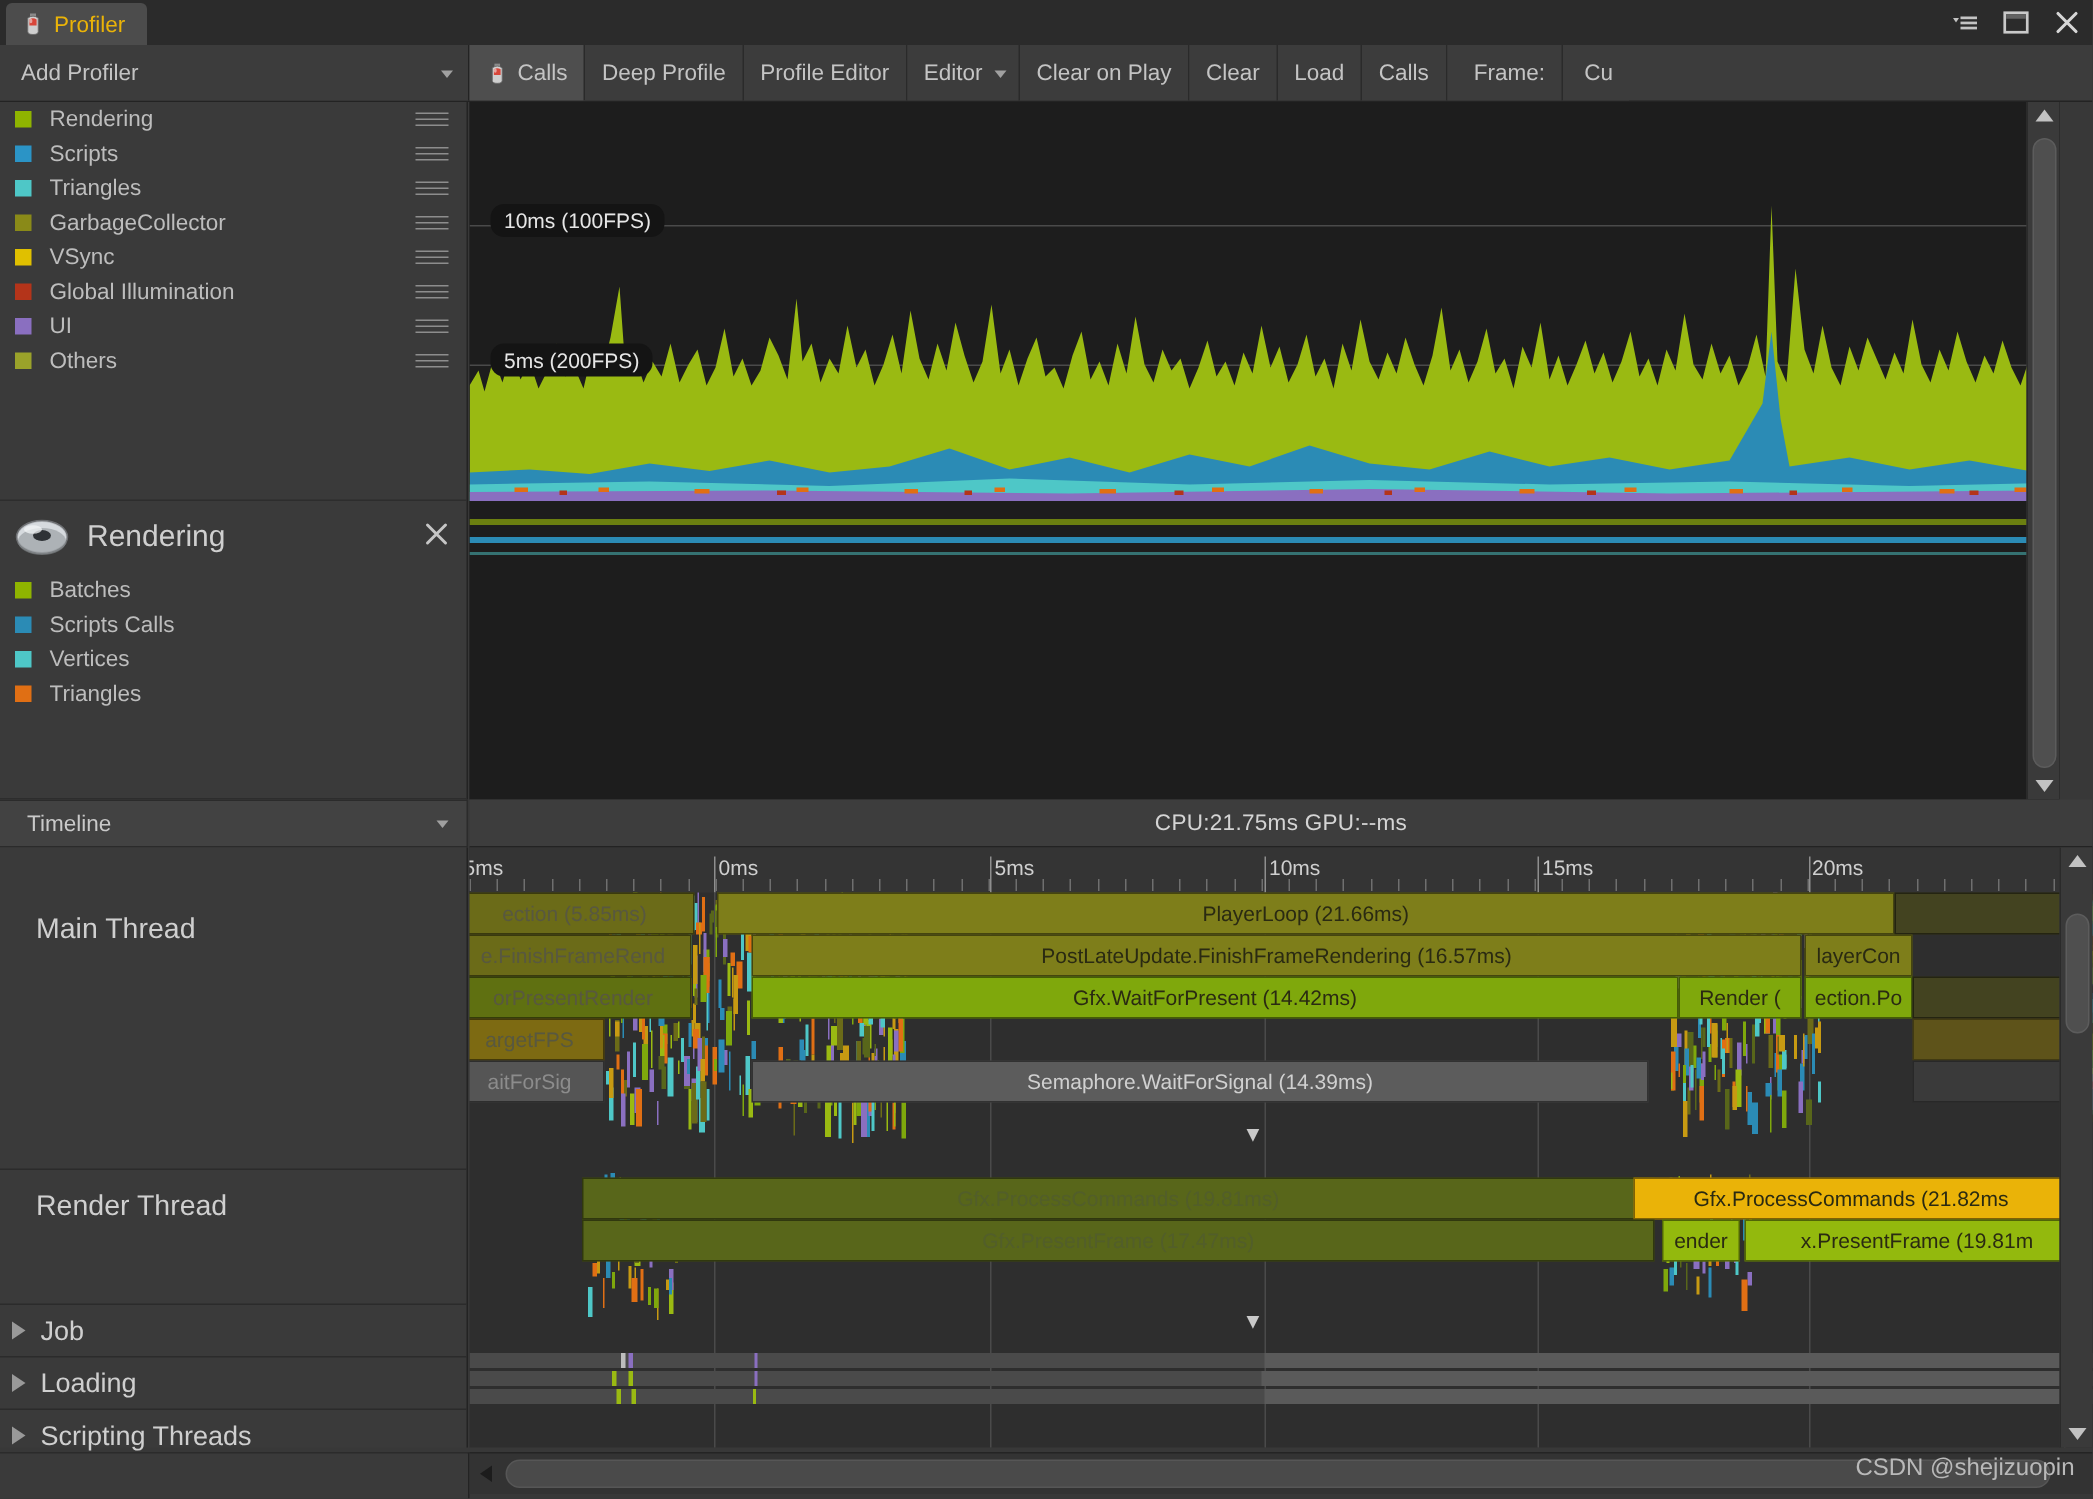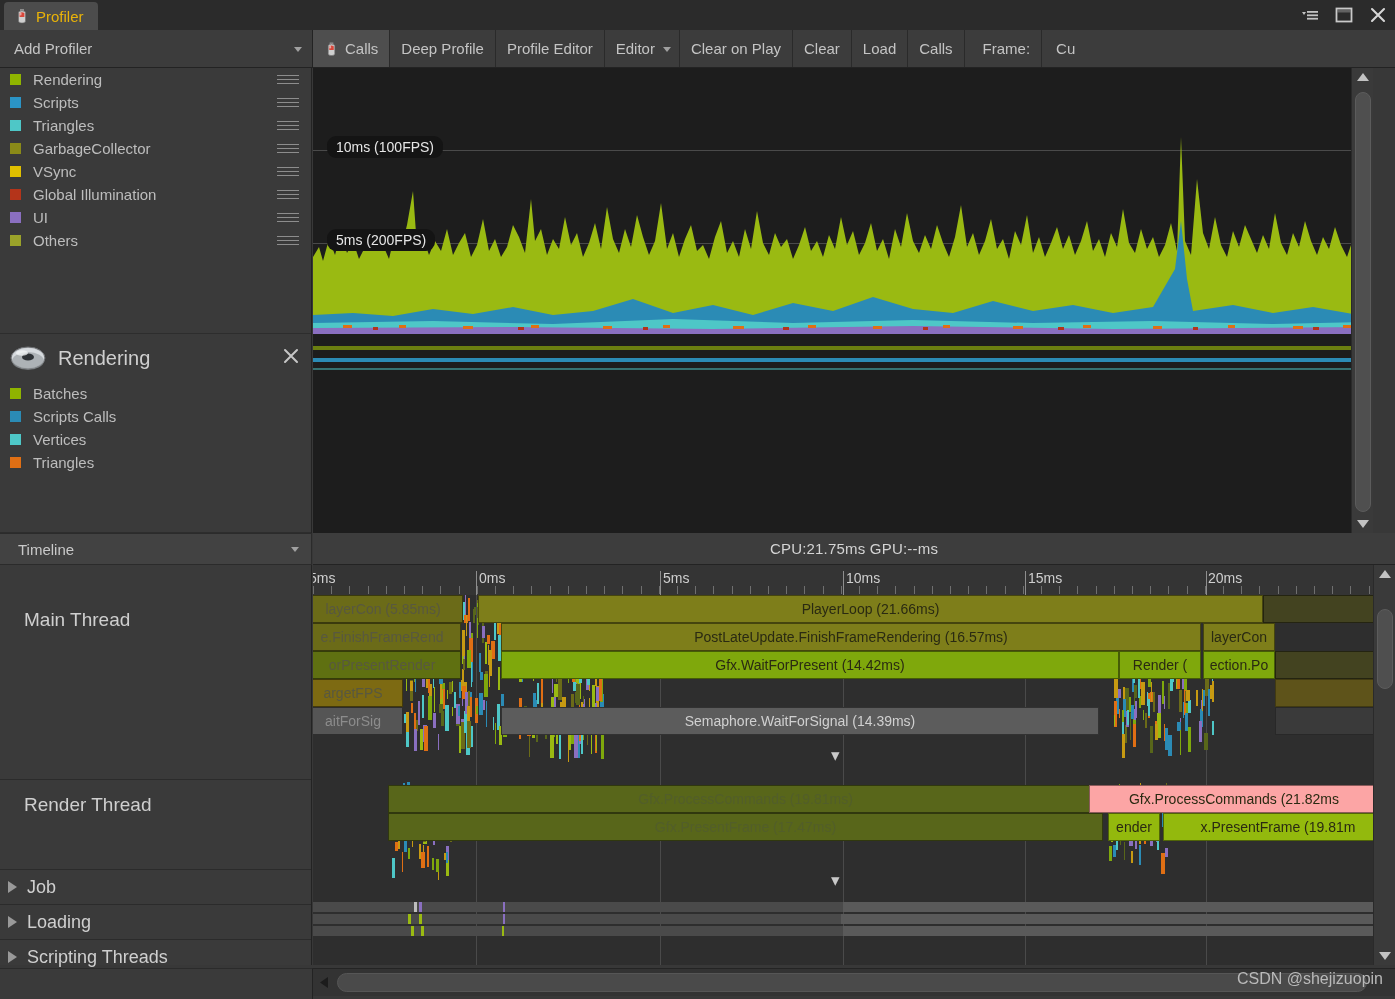--- a/index.html
+++ b/index.html
@@ -1325,21 +1325,21 @@
           <div class="seg" style="left:799.9px;top:236.9px;width:2.5px;height:6.2px;background:#e06f14;"></div>
           <div class="seg" style="left:815.9px;top:229.3px;width:3.8px;height:22.0px;background:#8a6fc0;"></div>
           <div class="seg" style="left:848.0px;top:258.3px;width:3.9px;height:21.0px;background:#e06f14;"></div>
           <div class="seg" style="left:89.2px;top:192.9px;width:1.6px;height:18.3px;background:#4ec7c7;"></div>
           <div class="seg" style="left:843.8px;top:241.7px;width:1.8px;height:13.2px;background:#4ec7c7;"></div>
           <div class="seg" style="left:836.8px;top:244.7px;width:3.4px;height:6.2px;background:#8a6fc0;"></div>
           <div class="seg" style="left:798.3px;top:230.4px;width:1.5px;height:16.6px;background:#9aba12;"></div>
           <div class="seg" style="left:852.8px;top:206.6px;width:2.5px;height:17.3px;background:#e06f14;"></div>
         </div>
 
-      <div class="bar dim" style="left:-10px;top:0;width:160px;height:28px;background:#6b6b18;">layerCon (5.85ms)</div>
+      <div class="bar dim" style="left:-10px;top:0;width:160px;height:28px;background:#6b6b18;">ection (5.85ms)</div>
       <div class="bar" style="left:165px;top:0;width:785px;height:28px;background:#7e7e1a;">PlayerLoop (21.66ms)</div>
       <div class="bar" style="left:950px;top:0;width:113px;height:28px;background:#434320;"></div>
 
       <div class="bar dim" style="left:-10px;top:28px;width:158px;height:28px;background:#6b6b18;">e.FinishFrameRend</div>
       <div class="bar" style="left:188px;top:28px;width:700px;height:28px;background:#7e7e1a;">PostLateUpdate.FinishFrameRendering (16.57ms)</div>
       <div class="bar" style="left:890px;top:28px;width:72px;height:28px;background:#7e7e1a;">layerCon</div>
 
       <div class="bar dim" style="left:-10px;top:56px;width:158px;height:28px;background:#5f7011;">orPresentRender</div>
       <div class="bar" style="left:188px;top:56px;width:618px;height:28px;background:#7fa80c;">Gfx.WaitForPresent (14.42ms)</div>
       <div class="bar" style="left:806px;top:56px;width:82px;height:28px;background:#7fa80c;">Render (</div>
@@ -1349,21 +1349,21 @@
       <div class="bar dim" style="left:-10px;top:84px;width:100px;height:28px;background:#7d6a12;">argetFPS</div>
       <div class="bar" style="left:962px;top:84px;width:101px;height:28px;background:#5e531a;border-color:rgba(0,0,0,.3);"></div>
 
       <div class="bar dim" style="left:-10px;top:112px;width:100px;height:28px;background:#555;color:#8c8c8c;">aitForSig</div>
       <div class="bar" style="left:188px;top:112px;width:598px;height:28px;background:#5c5c5c;color:#d0d0d0;">Semaphore.WaitForSignal (14.39ms)</div>
       <div class="bar" style="left:962px;top:112px;width:101px;height:28px;background:#3a3a3a;border-color:rgba(0,0,0,.3);"></div>
 
       <span class="chev" style="left:518px;top:152px;">▾</span>
 
       <div class="bar dim" style="left:75px;top:190px;width:715px;height:28px;background:#58661a;color:#525e2a;">Gfx.ProcessCommands (19.81ms)</div>
-      <div class="bar" style="left:776px;top:190px;width:290px;height:28px;background:#fca5a5;">Gfx.ProcessCommands (21.82ms</div>
+      <div class="bar" style="left:776px;top:190px;width:290px;height:28px;background:#eab308;">Gfx.ProcessCommands (21.82ms</div>
 
       <div class="bar dim" style="left:75px;top:218px;width:715px;height:28px;background:#58661a;color:#525e2a;">Gfx.PresentFrame (17.47ms)</div>
       <div class="bar" style="left:795px;top:218px;width:52px;height:28px;background:#93b90d;">ender</div>
       <div class="bar" style="left:850px;top:218px;width:230px;height:28px;background:#93b90d;">x.PresentFrame (19.81m</div>
 
       <span class="chev" style="left:518px;top:277px;">▾</span>
 
       <div style="position:absolute;left:0;top:307px;width:1082px;height:10px;background:#4a4a4a;"></div>
       <div style="position:absolute;left:0;top:319px;width:1082px;height:10px;background:#4a4a4a;"></div>
       <div style="position:absolute;left:0;top:331px;width:1082px;height:10px;background:#4a4a4a;"></div>

